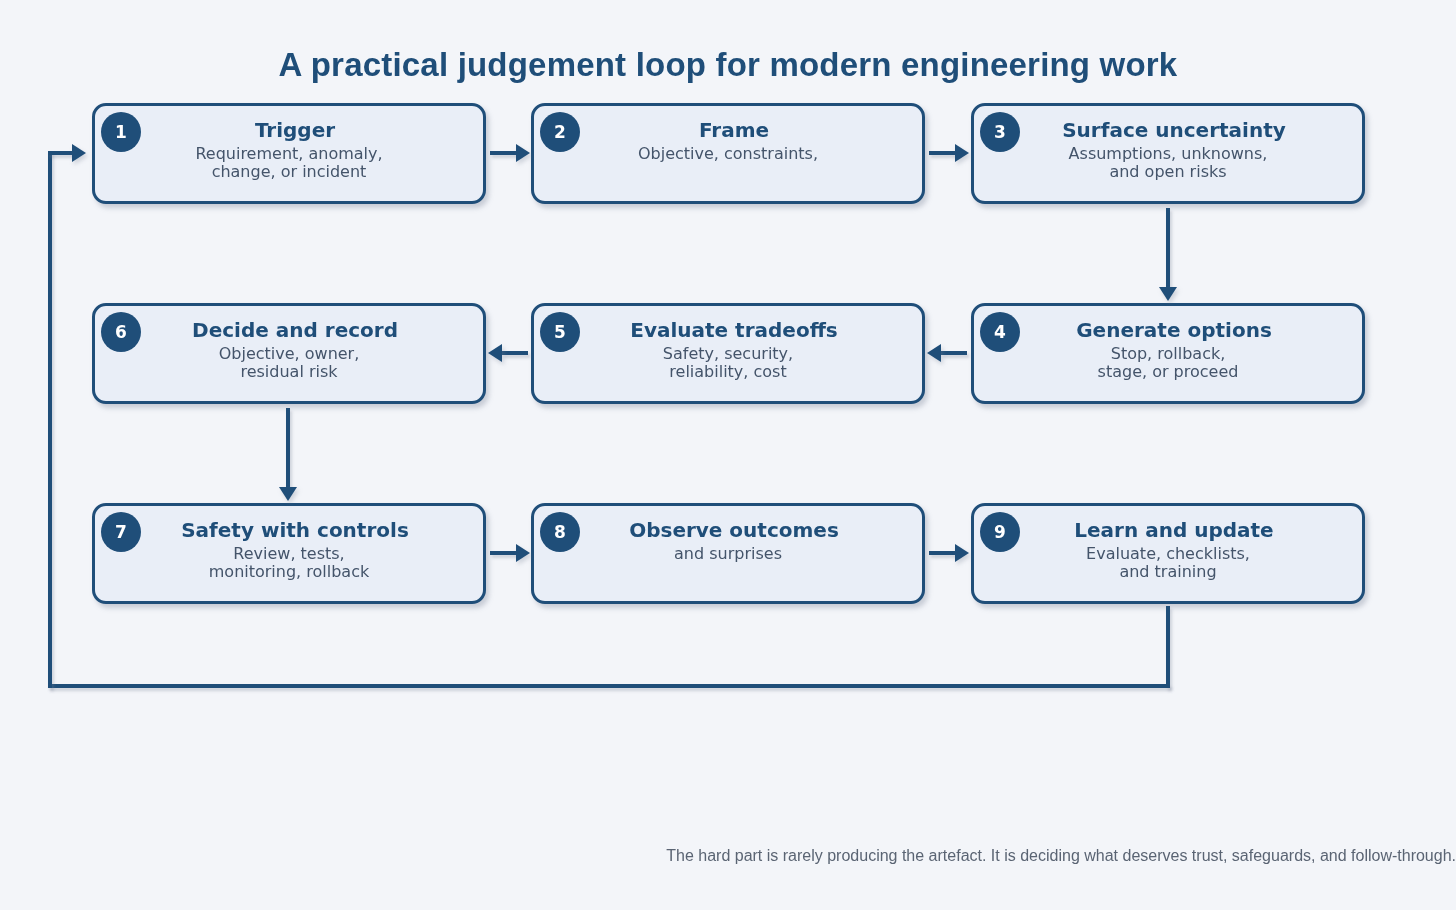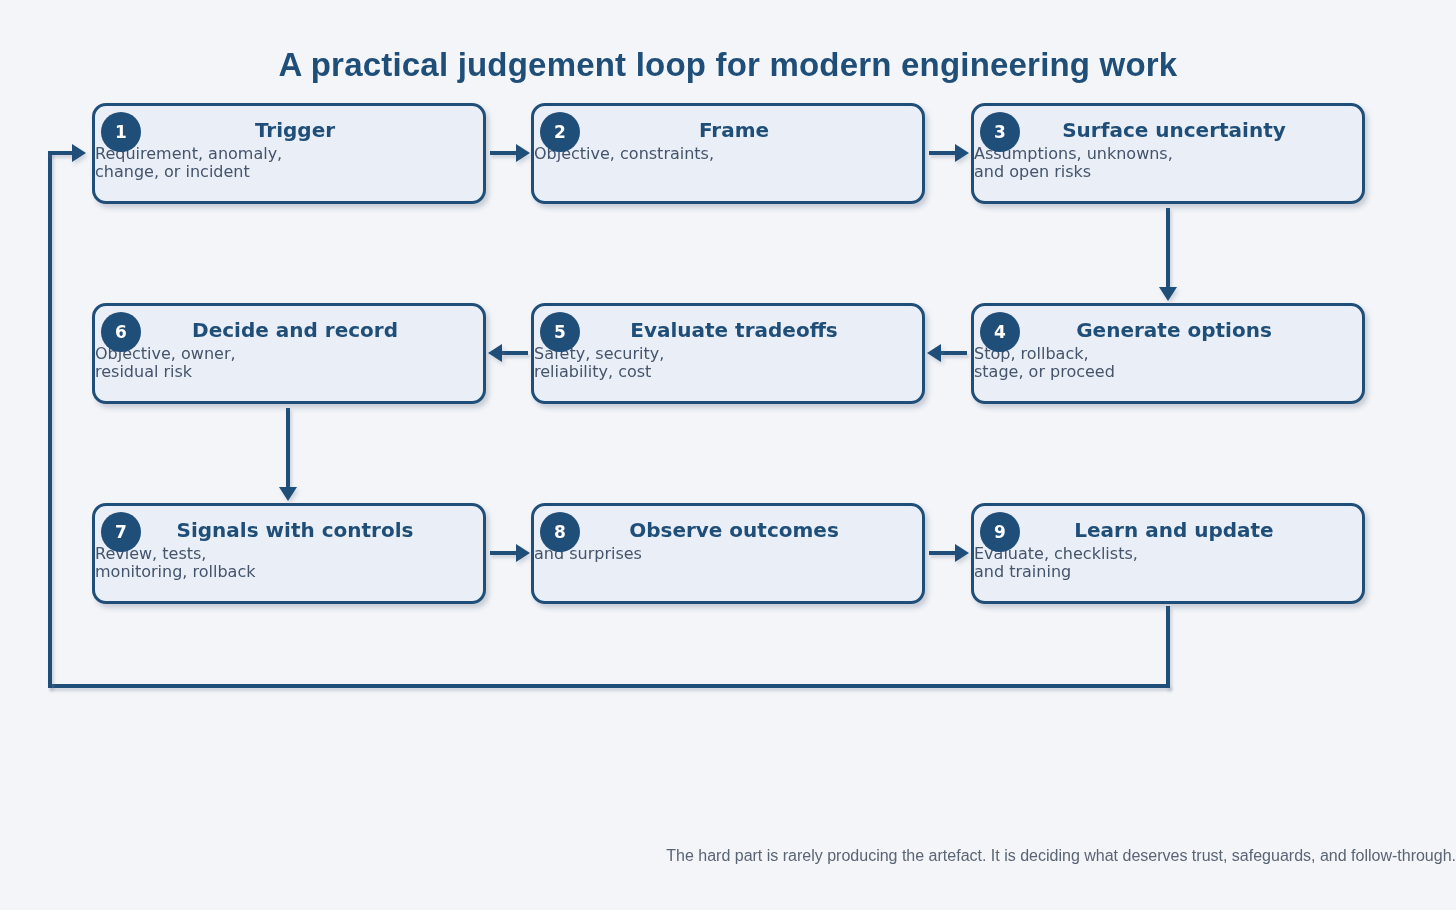--- a/index.html
+++ b/index.html
@@ -46,21 +46,21 @@
   }
   .box-title{
     margin-top:12px;
     text-align:center;
     font-size:20px;font-weight:bold;
     color:var(--accent);
     line-height:1.25;
     margin-left:12px;
   }
   .box-sub{
-    text-align:left;
+    text-align:center;
     font-size:16px;
     color:var(--subtitle-text);
     line-height:1.12;
     margin-top:2px;
   }
   .seg{
     position:absolute;
     background:var(--accent);
     box-shadow:2px 3px 3px rgba(120,130,150,0.3);
   }
@@ -131,21 +131,21 @@
     <div class="badge">4</div>
     <div class="box-title">Generate options</div>
     <div class="box-sub">
       <div>Stop, rollback,</div>
       <div>stage, or proceed</div>
     </div>
   </div>
 
   <div class="box" style="left:92px;top:503px;">
     <div class="badge">7</div>
-    <div class="box-title">Signals with controls</div>
+    <div class="box-title">Safety with controls</div>
     <div class="box-sub">
       <div>Review, tests,</div>
       <div>monitoring, rollback</div>
     </div>
   </div>
 
   <div class="box" style="left:531px;top:503px;">
     <div class="badge">8</div>
     <div class="box-title">Observe outcomes</div>
     <div class="box-sub">

